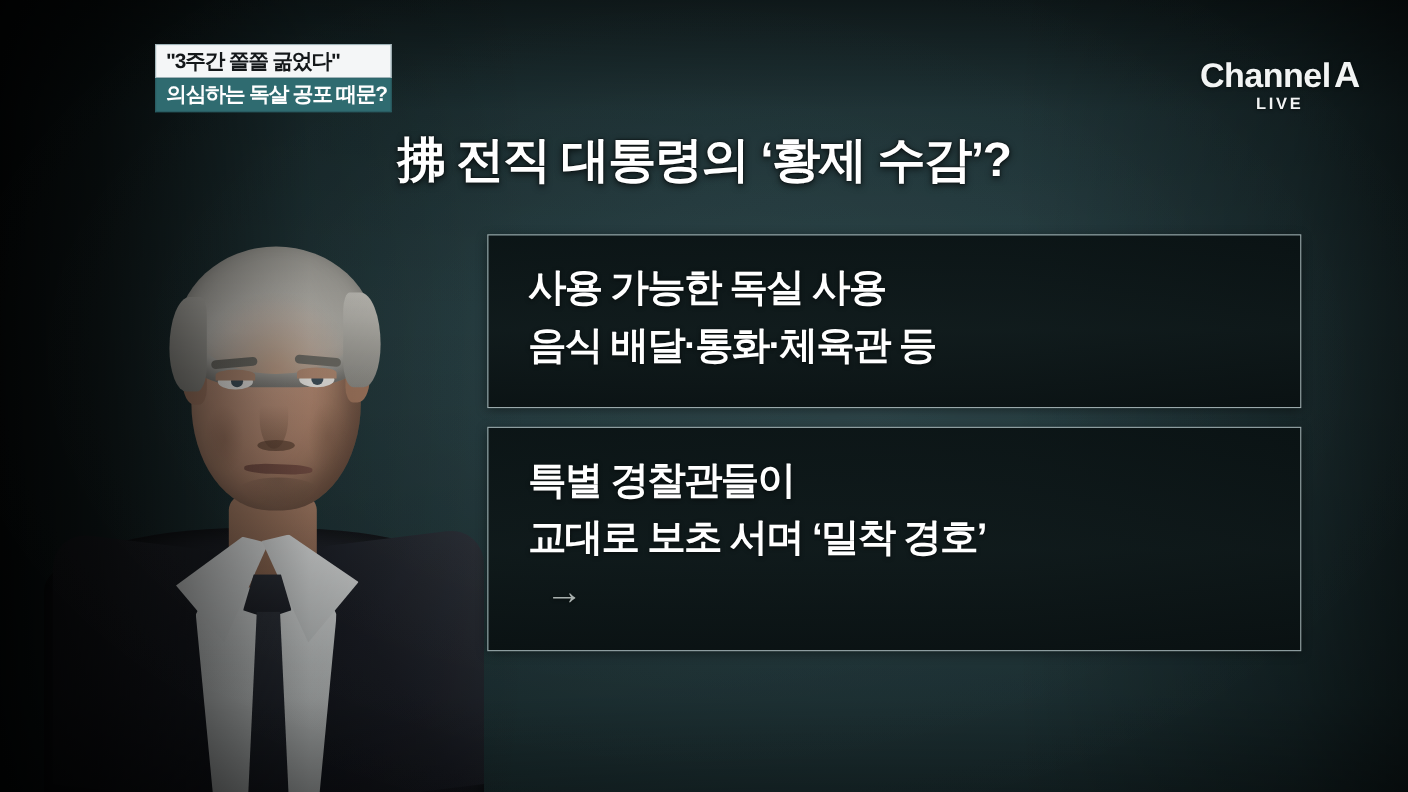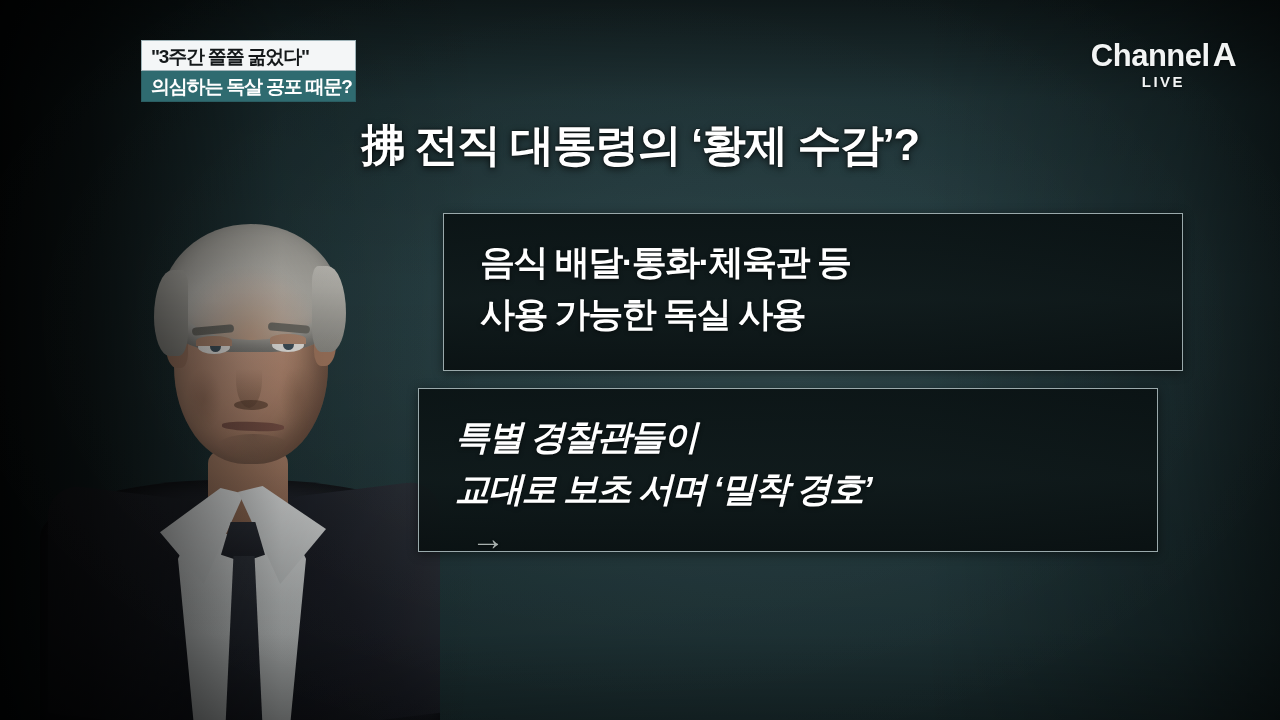--- a/index.html
+++ b/index.html
@@ -172,20 +172,21 @@
 
   
   #chbug{
     position:absolute; right:44px; top:38px; z-index:8;
     text-align:center; color:#f2f4f4;
   }
   #chbug .ch-name{
     font-size:31px; font-weight:bold; letter-spacing:-0.5px;
     line-height:1.05;
     text-shadow:0 1px 3px rgba(0,0,0,.55);
+    margin-top:13px;
   }
   #chbug .ch-name .a-glyph{ font-size:33px; margin-left:3px; }
   #chbug .ch-live{
     font-size:15px; font-weight:bold; letter-spacing:2.5px;
     margin-top:0;
     text-shadow:0 1px 3px rgba(0,0,0,.55);
   }
 
   
   #headline{
@@ -198,21 +199,21 @@
   }
 
   
   .box{
     position:absolute; z-index:7;
     border:1px solid #9aa9ab;
     background:linear-gradient(180deg, rgba(9,17,18,.90) 0%, rgba(13,22,23,.88) 55%, rgba(9,16,17,.92) 100%);
     box-shadow:0 2px 10px rgba(0,0,0,.45);
   }
   #box1{ left:443px; top:213px; width:740px; height:158px; }
-  #box2{ left:418px; top:388px; width:740px; height:164px;font-style:italic; }
+  #box2{ left:443px; top:388px; width:740px; height:204px; }
 
   .box-line{
     color:#ffffff;
     font-weight:bold;
     letter-spacing:-1.6px;
     white-space:nowrap;
     text-shadow:0 1px 4px rgba(0,0,0,.6);
   }
   .l-big{ font-size:35px; line-height:52px; }
   .l-sub{ font-size:30px; line-height:46px; }
@@ -276,22 +277,22 @@
 
   <div id="chbug">
     <div class="ch-name"><span>Channel</span><span class="a-glyph">A</span></div>
     <div class="ch-live">LIVE</div>
   </div>
 
   <div id="headline">拂 전직 대통령의 ‘황제 수감’?</div>
 
   <div class="box" id="box1">
     <div class="inner">
+      <div class="box-line l-big">사용 가능한 독실 사용</div>
       <div class="box-line l-big">음식 배달·통화·체육관 등</div>
-      <div class="box-line l-big">사용 가능한 독실 사용</div>
     </div>
   </div>
 
   <div class="box" id="box2">
     <div class="inner">
       <div class="box-line l-big">특별 경찰관들이</div>
       <div class="box-line l-big">교대로 보초 서며 ‘밀착 경호’</div>
       <div class="arrow-row">
         <span class="arrow-glyph">→</span>
       </div>

